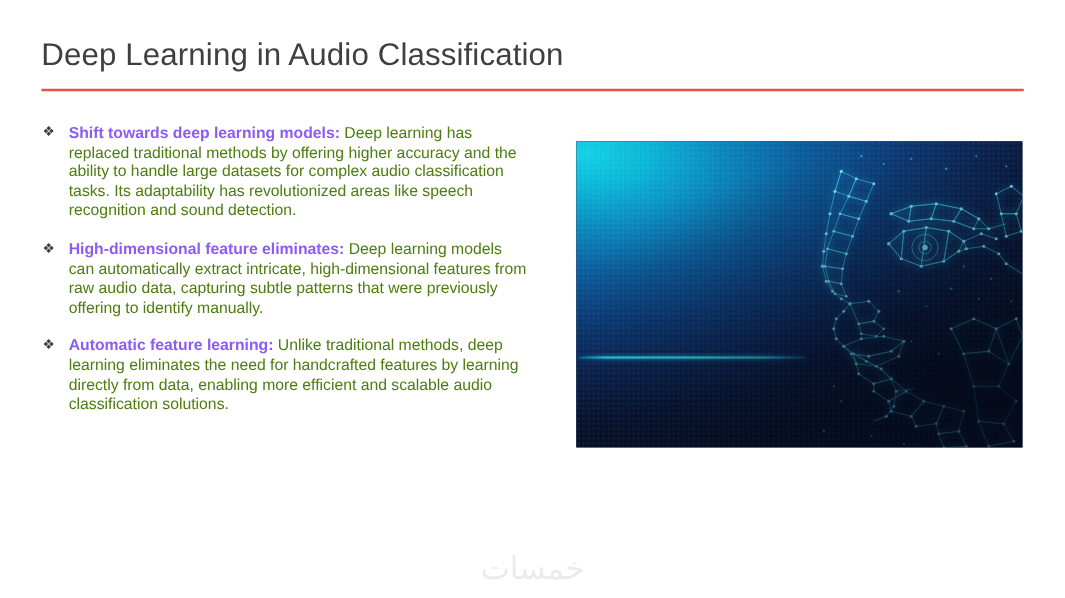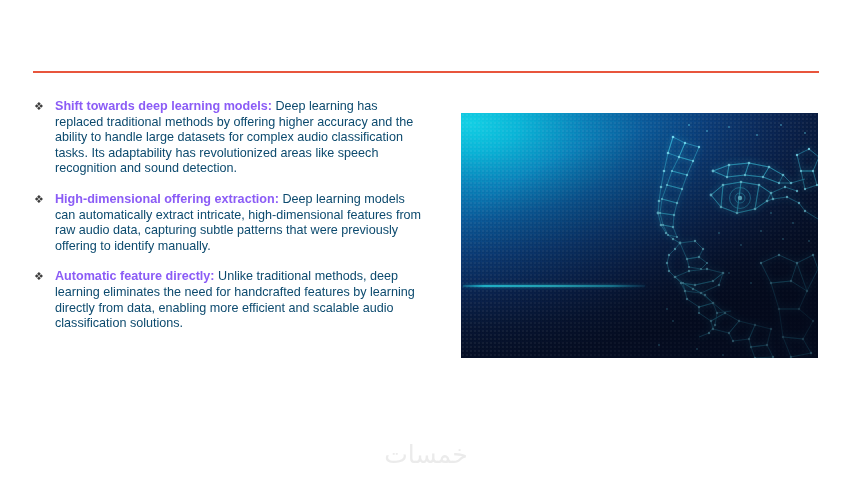--- a/index.html
+++ b/index.html
@@ -67,21 +67,21 @@
     font-size: 11px;
     line-height: 15.6px;
     color: #3d3d3d;
   }
   .bullet-lead {
     font-weight: bold;
     color: #8b5cf6;
   }
   .bullet-body {
     font-weight: normal;
-    color: #0c4a6e;
+    color: #4d7c0f;
   }
 
   
   #picture {
     position: absolute;
     left: 461px;
     top: 113px;
     width: 357px;
     height: 245px;
     overflow: hidden;
@@ -135,37 +135,38 @@
     font-family: "DejaVu Sans", sans-serif;
     direction: rtl;
     user-select: none;
   }
 </style>
 </head>
 <body>
 
 <div id="slide">
 
+  <div id="title">Deep Learning in Audio Classification</div>
   <div id="title-rule"></div>
 
   <div id="bullets">
 
     <div class="bullet">
       <span class="bullet-marker">❖</span>
       <span class="bullet-lead">Shift towards deep learning models:</span><span class="bullet-body"> Deep learning has replaced traditional methods by offering higher accuracy and the ability to handle large datasets for complex audio classification tasks. Its adaptability has revolutionized areas like speech recognition and sound detection.</span>
     </div>
 
     <div class="bullet">
       <span class="bullet-marker">❖</span>
-      <span class="bullet-lead">High-dimensional offering extraction:</span><span class="bullet-body"> Deep learning models can automatically extract intricate, high-dimensional features from raw audio data, capturing subtle patterns that were previously offering to identify manually.</span>
+      <span class="bullet-lead">High-dimensional feature eliminates:</span><span class="bullet-body"> Deep learning models can automatically extract intricate, high-dimensional features from raw audio data, capturing subtle patterns that were previously offering to identify manually.</span>
     </div>
 
     <div class="bullet">
       <span class="bullet-marker">❖</span>
-      <span class="bullet-lead">Automatic feature directly:</span><span class="bullet-body"> Unlike traditional methods, deep learning eliminates the need for handcrafted features by learning directly from data, enabling more efficient and scalable audio classification solutions.</span>
+      <span class="bullet-lead">Automatic feature learning:</span><span class="bullet-body"> Unlike traditional methods, deep learning eliminates the need for handcrafted features by learning directly from data, enabling more efficient and scalable audio classification solutions.</span>
     </div>
 
   </div>
 
   <div id="picture">
     <div id="pic-grad"></div>
     <div id="pic-dots"></div>
     <div id="pic-dots2"></div>
 
     <svg id="pic-svg" viewBox="0 0 357 245" preserveAspectRatio="none">

